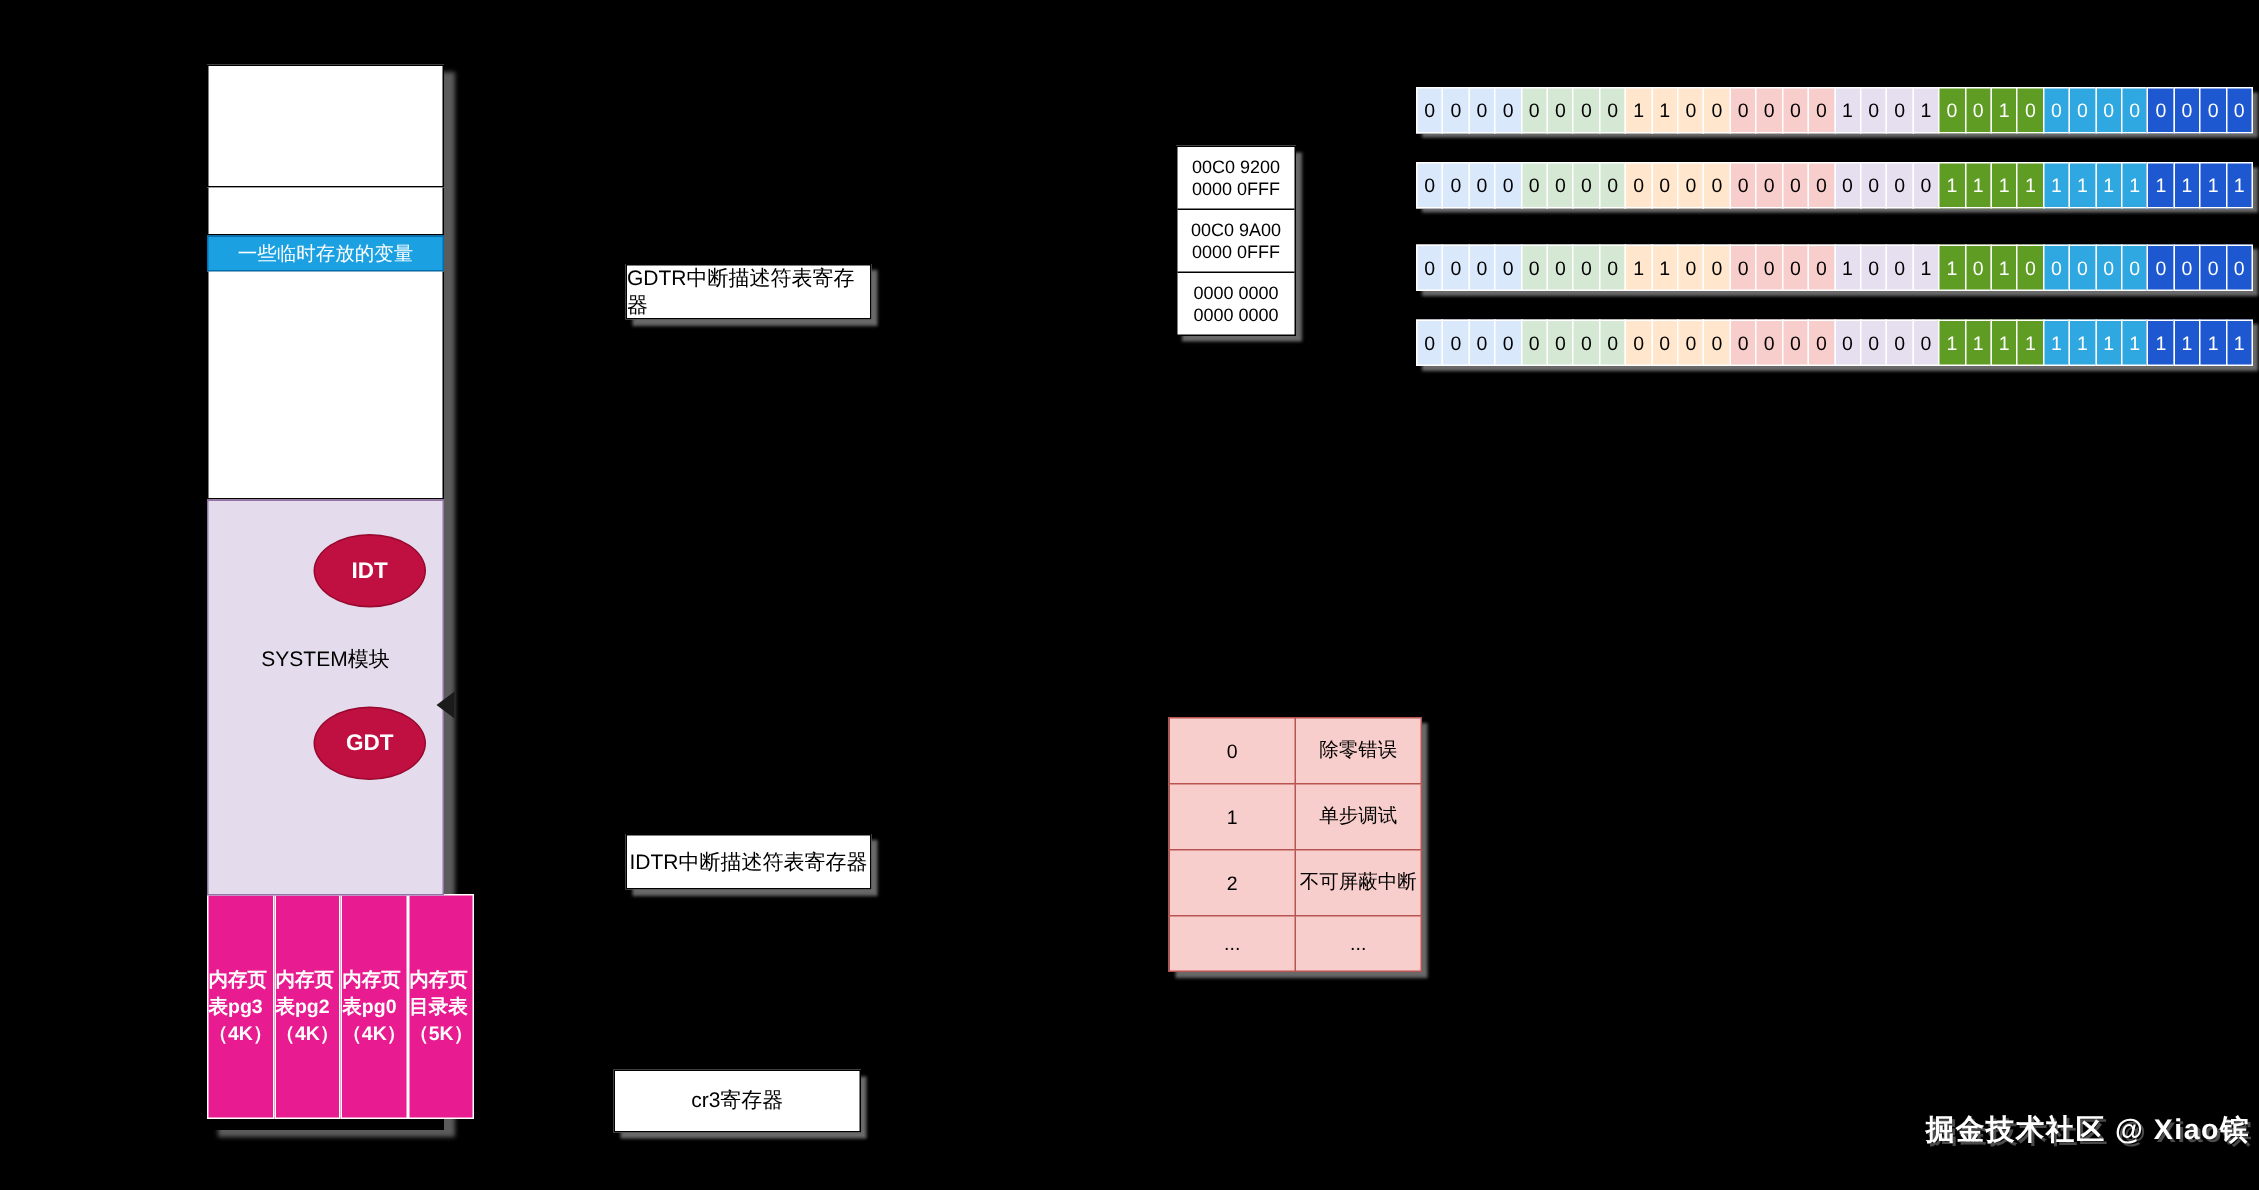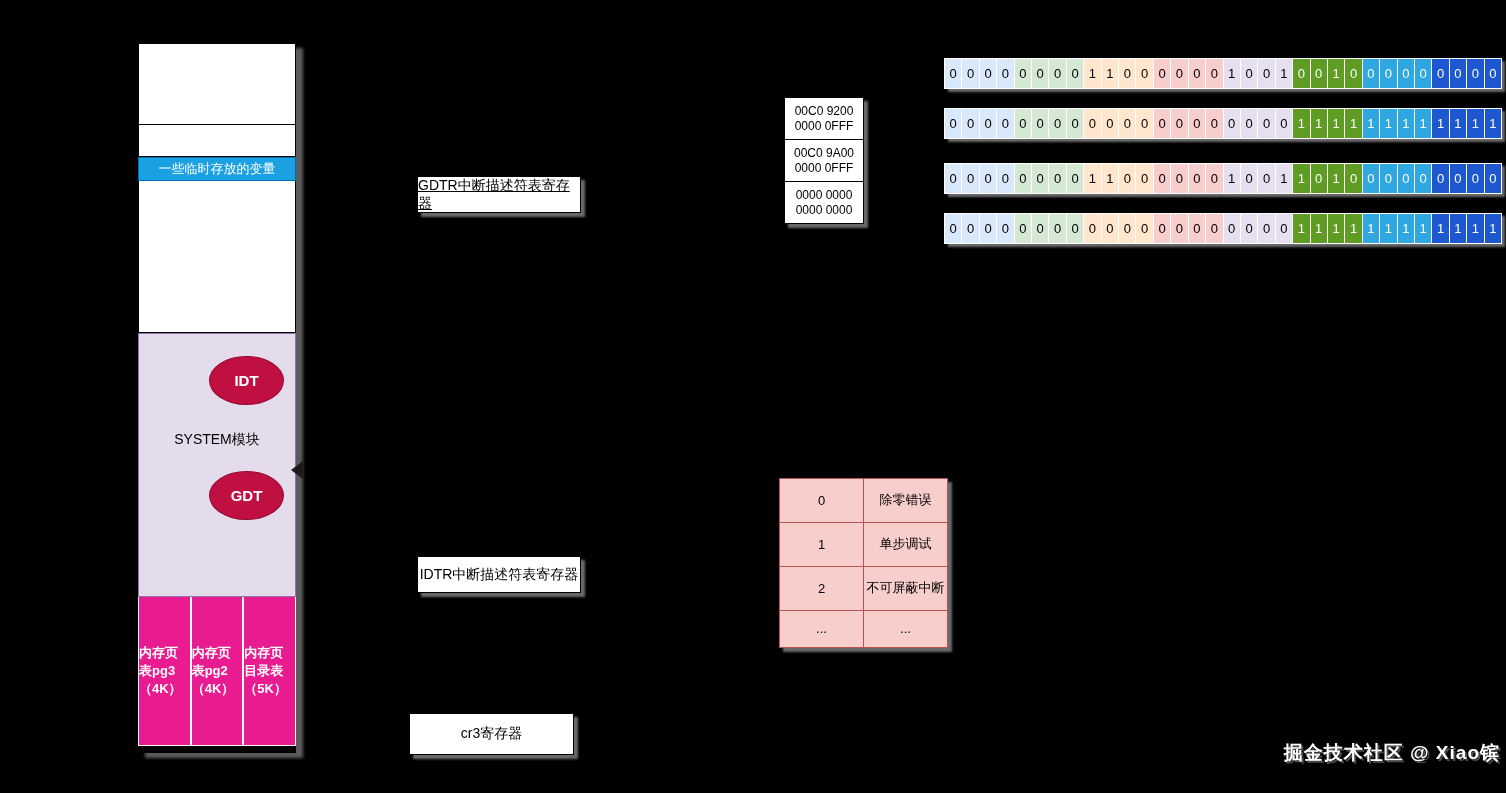--- a/index.html
+++ b/index.html
@@ -46,21 +46,21 @@
     border-top:9px solid transparent;border-bottom:9px solid transparent;
     border-right:12px solid #1b1b1b;
   }
   
   .reg-box{
     position:absolute;background:#fff;border:1px solid #000;
     box-shadow:4px 4px 2px rgba(140,140,140,0.75);
     display:flex;align-items:center;justify-content:center;font-size:14px;
     box-sizing:border-box;
   }
-  .gdtr{left:417px;top:176px;width:164px;height:37px;text-decoration:underline;}
+  .gdtr{left:417px;top:176px;width:164px;height:37px;}
   .idtr{left:417px;top:556px;width:164px;height:37px;}
   .cr3{left:409px;top:713px;width:165px;height:42px;}
   
   .hex-box{
     position:absolute;left:784px;top:97px;width:80px;background:#fff;
     border:1px solid #000;box-shadow:4px 4px 2px rgba(140,140,140,0.75);
     box-sizing:border-box;
   }
   .hex-cell{
     height:41px;border-bottom:1px solid #000;display:flex;flex-direction:column;
@@ -111,20 +111,21 @@
       <span>IDT</span>
     </div>
     <div class="system-label">SYSTEM模块</div>
     <div class="ellipse gdt">
       <span>GDT</span>
     </div>
   </div>
   <div class="page-tables" id="page-tables">
       <div class="page-row">内存页表pg3（4K）</div>
       <div class="page-row">内存页表pg2（4K）</div>
+      <div class="page-row">内存页表pg0（4K）</div>
       <div class="page-row">内存页目录表（5K）</div>
     </div>
 </div>
 
 <div class="arrowhead"></div>
 
 <div class="reg-box gdtr">
   <span>GDTR中断描述符表寄存器</span>
 </div>
 <div class="reg-box idtr">

